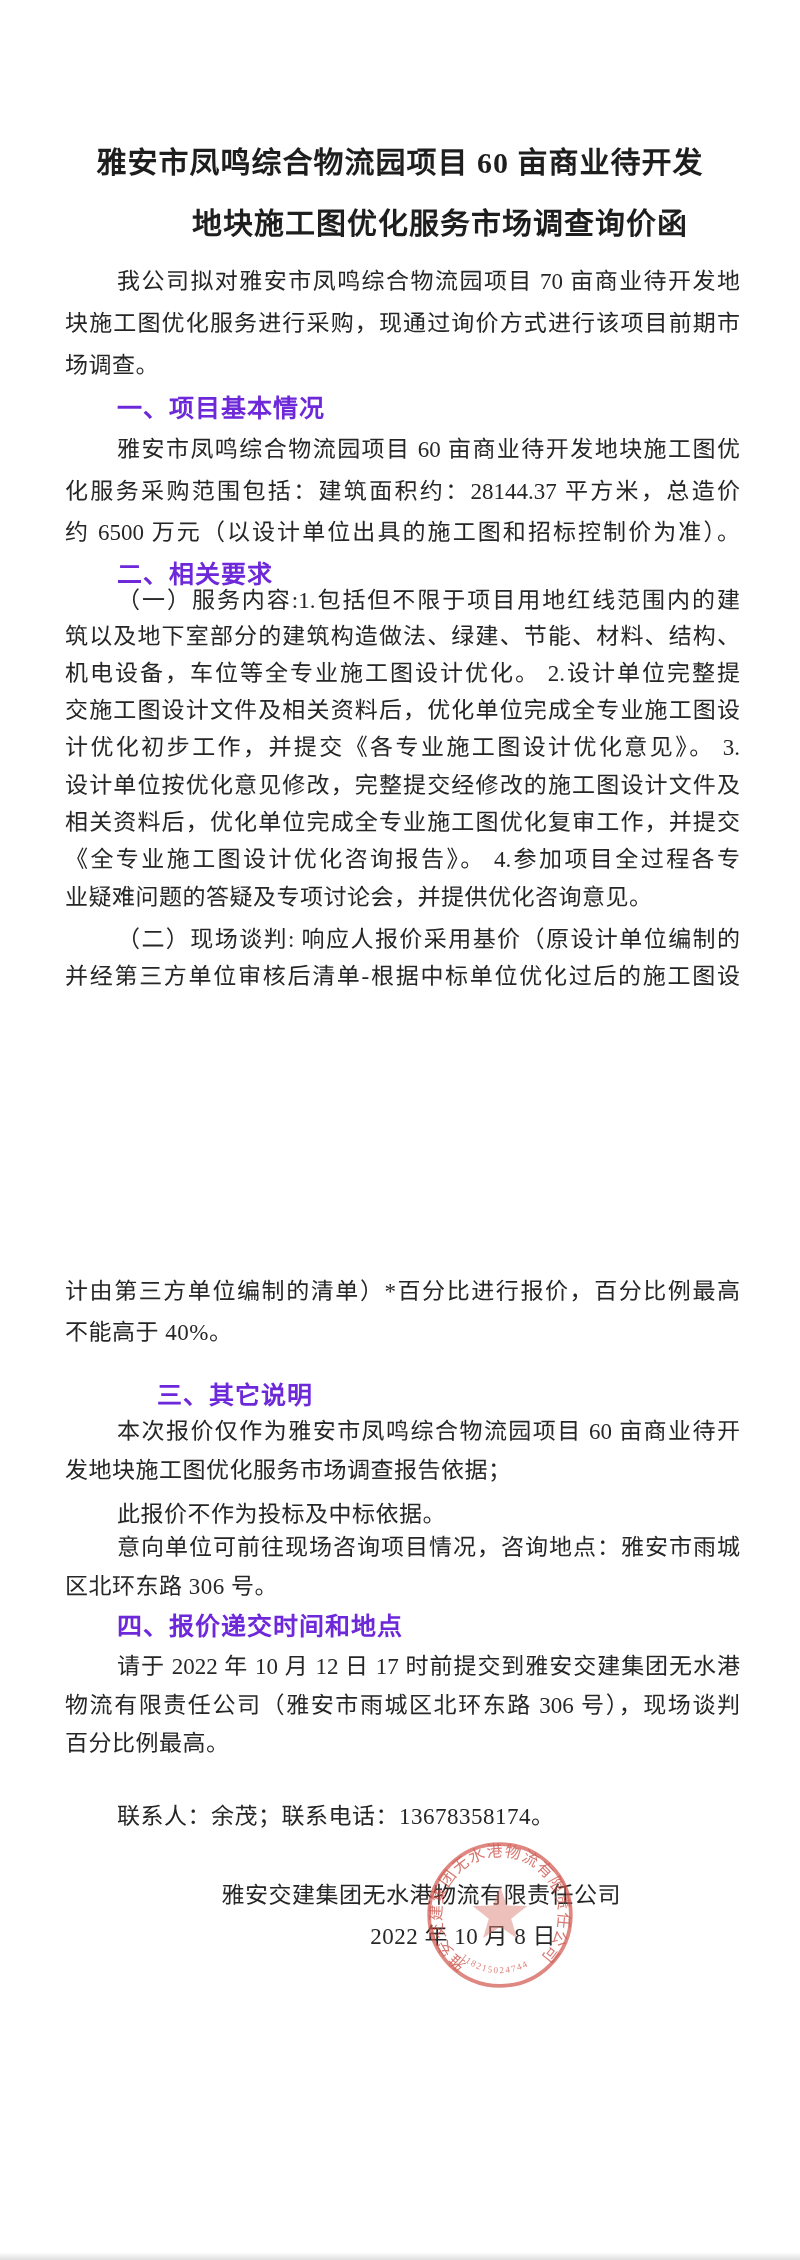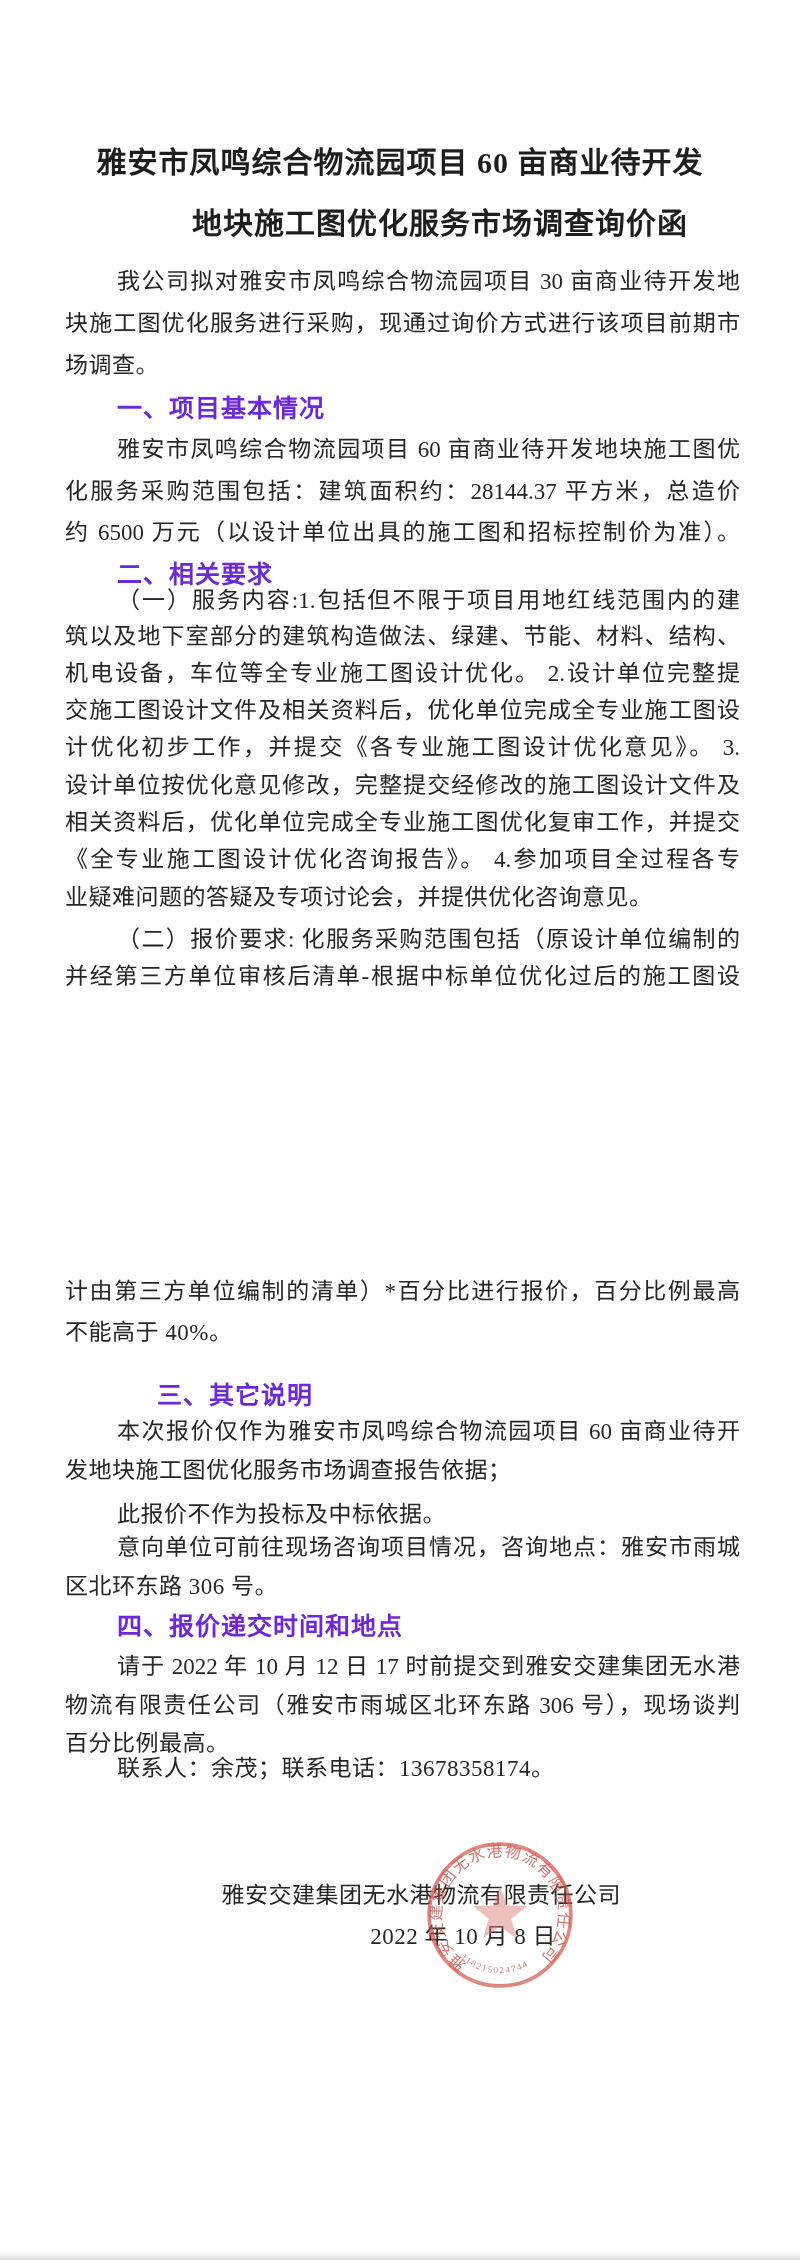--- a/index.html
+++ b/index.html
@@ -56,52 +56,52 @@
     background:linear-gradient(to bottom,#ffffff,#dedede);
   }
 </style>
 </head>
 <body>
 
 <div class="page">
   <div>
       <div class="ln title center" style="top: 143px;">雅安市凤鸣综合物流园项目 60 亩商业待开发</div>
       <div class="ln title center" style="top: 204px; padding-left: 40px;">地块施工图优化服务市场调查询价函</div>
-      <div class="ln stretch" style="top: 266px; left: 117px; width: 623px;">我公司拟对雅安市凤鸣综合物流园项目 30 亩商业待开发地</div>
+      <div class="ln stretch" style="top: 266px; left: 117px; width: 623px;">我公司拟对雅安市凤鸣综合物流园项目 70 亩商业待开发地</div>
       <div class="ln stretch" style="top: 308px; left: 65px; width: 675px;">块施工图优化服务进行采购，现通过询价方式进行该项目前期市</div>
       <div class="ln" style="top: 350px; left: 65px;">场调查。</div>
       <div class="ln heading" style="top: 392px; left: 117px;">一、项目基本情况</div>
       <div class="ln stretch" style="top: 434px; left: 117px; width: 623px;">雅安市凤鸣综合物流园项目 60 亩商业待开发地块施工图优</div>
       <div class="ln stretch" style="top: 476px; left: 65px; width: 675px;">化服务采购范围包括：建筑面积约：28144.37 平方米，总造价</div>
       <div class="ln stretch" style="top: 517px; left: 65px; width: 675px;">约 6500 万元（以设计单位出具的施工图和招标控制价为准）。</div>
       <div class="ln heading" style="top: 558px; left: 117px;">二、相关要求</div>
       <div class="ln stretch" style="top: 585px; left: 117px; width: 623px;">（一）服务内容:1.包括但不限于项目用地红线范围内的建</div>
       <div class="ln stretch" style="top: 621px; left: 65px; width: 675px;">筑以及地下室部分的建筑构造做法、绿建、节能、材料、结构、</div>
       <div class="ln stretch" style="top: 658px; left: 65px; width: 675px;">机电设备，车位等全专业施工图设计优化。 2.设计单位完整提</div>
       <div class="ln stretch" style="top: 695px; left: 65px; width: 675px;">交施工图设计文件及相关资料后，优化单位完成全专业施工图设</div>
       <div class="ln stretch" style="top: 732px; left: 65px; width: 675px;">计优化初步工作，并提交《各专业施工图设计优化意见》。 3.</div>
       <div class="ln stretch" style="top: 770px; left: 65px; width: 675px;">设计单位按优化意见修改，完整提交经修改的施工图设计文件及</div>
       <div class="ln stretch" style="top: 807px; left: 65px; width: 675px;">相关资料后，优化单位完成全专业施工图优化复审工作，并提交</div>
       <div class="ln stretch" style="top: 844px; left: 65px; width: 675px;">《全专业施工图设计优化咨询报告》。 4.参加项目全过程各专</div>
       <div class="ln" style="top: 882px; left: 65px;">业疑难问题的答疑及专项讨论会，并提供优化咨询意见。</div>
-      <div class="ln stretch" style="top: 924px; left: 117px; width: 623px;">（二）报价要求: 化服务采购范围包括（原设计单位编制的</div>
+      <div class="ln stretch" style="top: 924px; left: 117px; width: 623px;">（二）现场谈判: 响应人报价采用基价（原设计单位编制的</div>
       <div class="ln stretch" style="top: 961px; left: 65px; width: 675px;">并经第三方单位审核后清单-根据中标单位优化过后的施工图设</div>
       <div class="ln stretch" style="top: 1276px; left: 65px; width: 675px;">计由第三方单位编制的清单）*百分比进行报价，百分比例最高</div>
       <div class="ln" style="top: 1317px; left: 65px;">不能高于 40%。</div>
       <div class="ln heading" style="top: 1379px; left: 117px; margin-left: 40px;">三、其它说明</div>
       <div class="ln stretch" style="top: 1416px; left: 117px; width: 623px;">本次报价仅作为雅安市凤鸣综合物流园项目 60 亩商业待开</div>
       <div class="ln" style="top: 1455px; left: 65px;">发地块施工图优化服务市场调查报告依据；</div>
       <div class="ln" style="top: 1455px; left: 117px; margin-top: 44px;">此报价不作为投标及中标依据。</div>
       <div class="ln stretch" style="top: 1532px; left: 117px; width: 623px;">意向单位可前往现场咨询项目情况，咨询地点：雅安市雨城</div>
       <div class="ln" style="top: 1571px; left: 65px;">区北环东路 306 号。</div>
       <div class="ln heading" style="top: 1610px; left: 117px;">四、报价递交时间和地点</div>
       <div class="ln stretch" style="top: 1651px; left: 117px; width: 623px;">请于 2022 年 10 月 12 日 17 时前提交到雅安交建集团无水港</div>
       <div class="ln stretch" style="top: 1690px; left: 65px; width: 675px;">物流有限责任公司（雅安市雨城区北环东路 306 号），现场谈判</div>
       <div class="ln" style="top: 1728px; left: 65px;">百分比例最高。</div>
-      <div class="ln" style="top: 1753px; left: 117px;">联系人：余茂；联系电话：13678358174。</div>
+      <div class="ln" style="top: 1801px; left: 117px;">联系人：余茂；联系电话：13678358174。</div>
       <div class="ln" style="top: 1880px; right: 100px;">雅安交建集团无水港物流有限责任公司</div>
       <div class="ln" style="top: 1921px; right: 165px;">2022 年 10 月 8 日</div>
     </div>
 
   <svg class="seal-svg" viewBox="0 0 150 150">
     <defs>
       <path id="sealArcTop" d="M 75 132 a 57 57 0 1 1 0.12 0" fill="none"></path>
       <path id="sealArcBottom" d="M 31 111 A 57 57 0 0 0 119 111" fill="none"></path>
     </defs>
     <circle cx="75" cy="75" r="69" fill="none" stroke="#cf5148" stroke-width="3.6" opacity="0.78"></circle>

